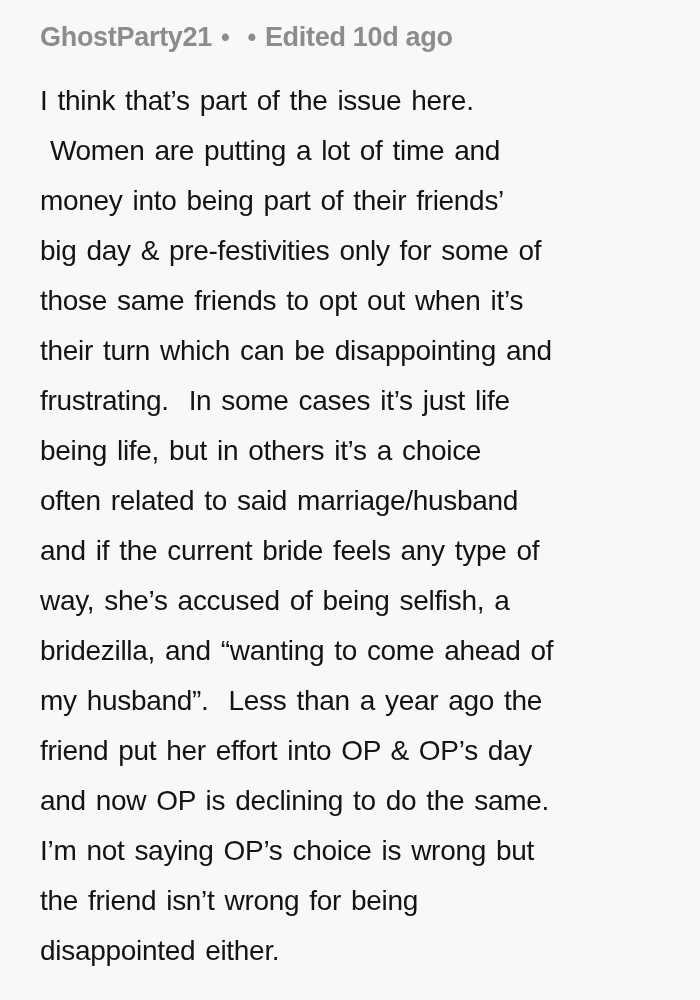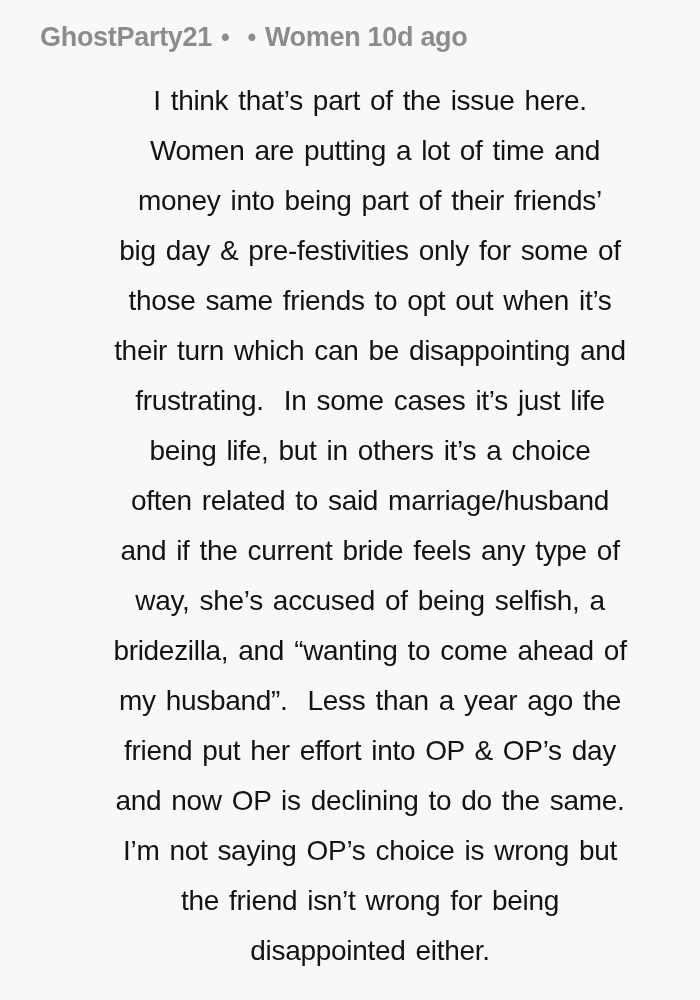--- a/index.html
+++ b/index.html
@@ -33,32 +33,31 @@
   }
   .comment-body {
     margin-top: 22px;
     font-size: 28px;
     line-height: 50px;
     color: #131313;
     white-space: pre;
     letter-spacing: -0.3px;
     word-spacing: 2.5px;
     overflow: hidden;
-    text-align: center;
   }
 </style>
 </head>
 <body>
 
 <div class="comment">
   <div class="comment-header">
     <span>GhostParty21</span>
     <span class="sep-dot">•</span>
     <span class="sep-dot">•</span>
-    <span>Women 10d ago</span>
+    <span>Edited 10d ago</span>
   </div>
   <div class="comment-body">I think that’s part of the issue here.
  Women are putting a lot of time and
 money into being part of their friends’
 big day &amp; pre-festivities only for some of
 those same friends to opt out when it’s
 their turn which can be disappointing and
 frustrating.  In some cases it’s just life
 being life, but in others it’s a choice
 often related to said marriage/husband

